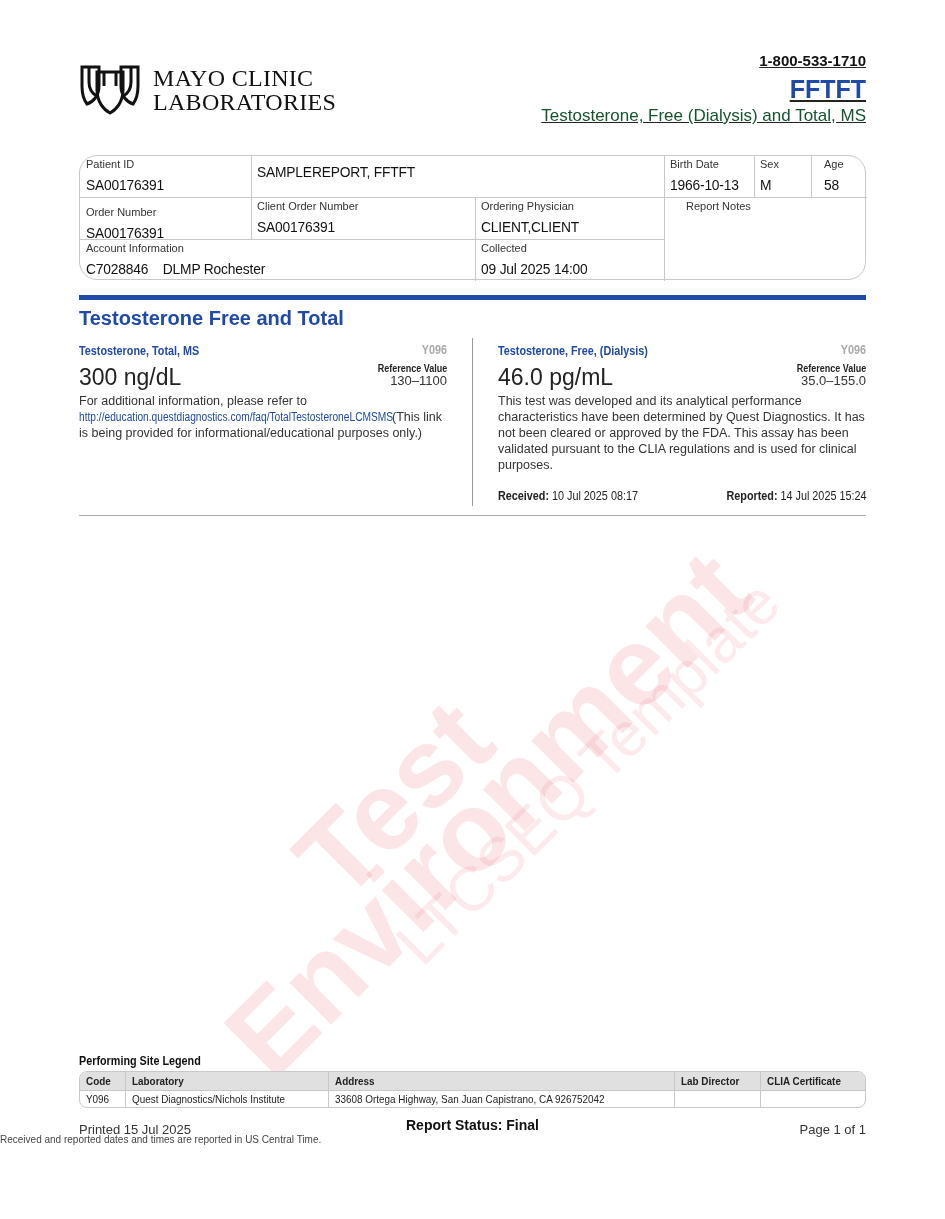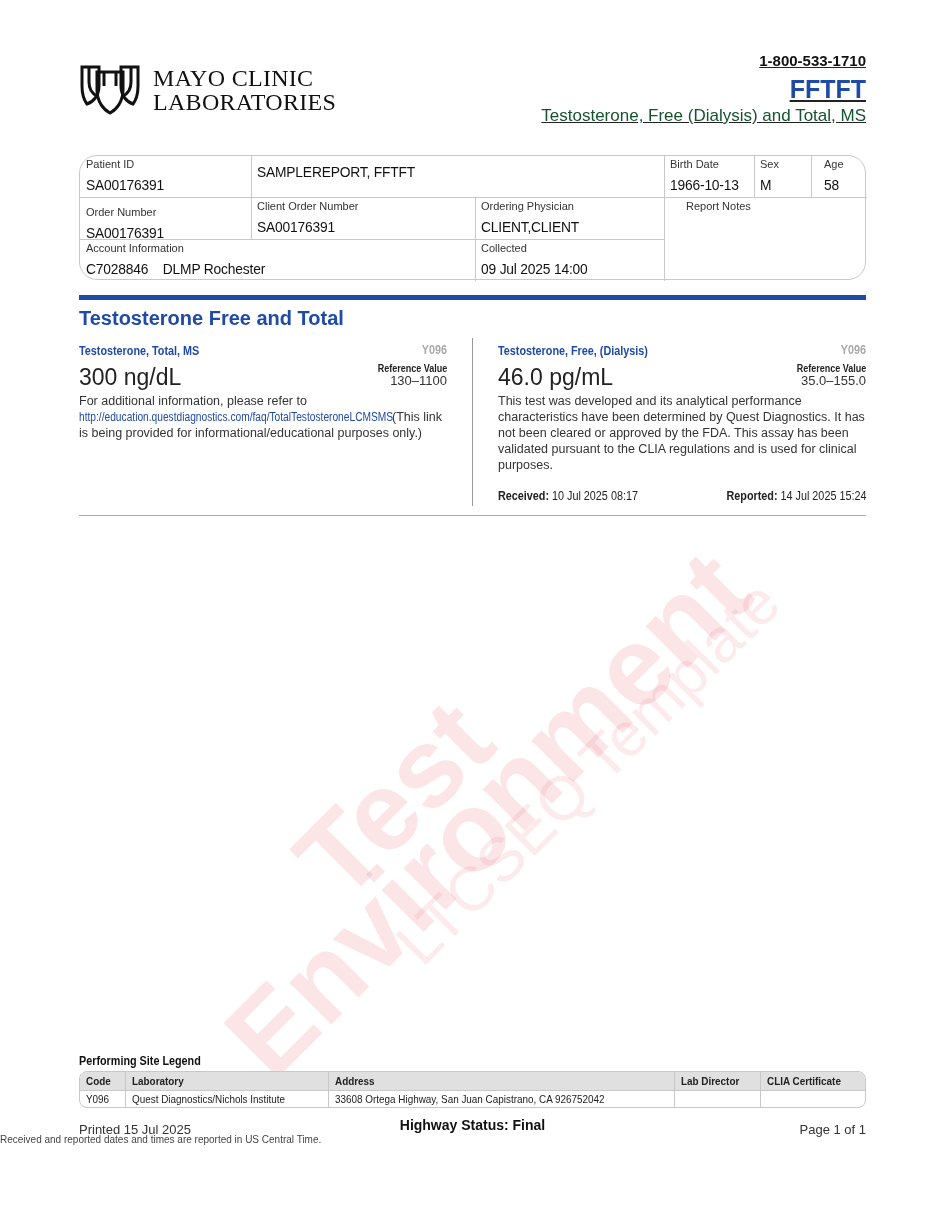--- a/index.html
+++ b/index.html
@@ -211,15 +211,15 @@
         <td><span>Quest Diagnostics/Nichols Institute</span></td>
         <td><span>33608 Ortega Highway, San Juan Capistrano, CA 926752042</span></td>
         <td><span></span></td>
         <td><span></span></td>
       </tr>
     </tbody>
   </table>
 </div>
 
 <div class="printed">Printed 15 Jul 2025</div>
-<div class="status">Highway Status: Final</div>
+<div class="status">Report Status: Final</div>
 <div class="status-note">Received and reported dates and times are reported in US Central Time.</div>
 <div class="page">Page 1 of 1</div>
 
 </body></html>

